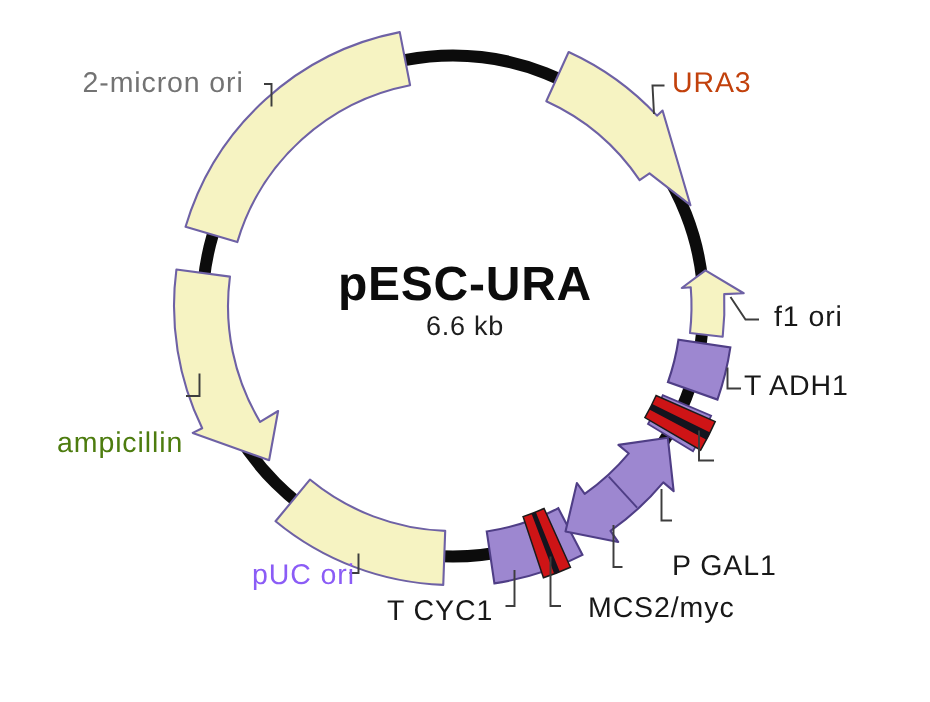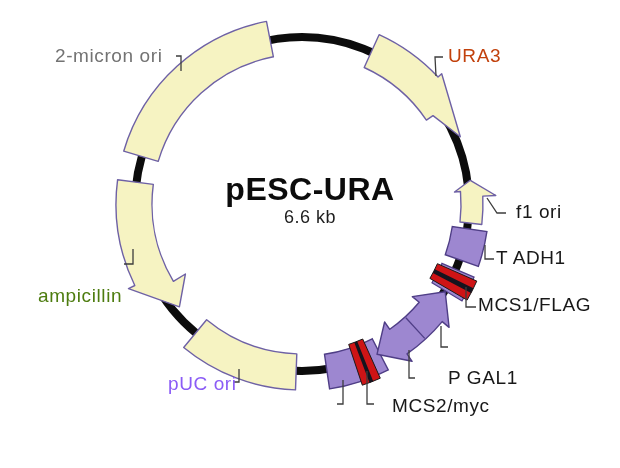--- a/index.html
+++ b/index.html
@@ -46,19 +46,19 @@
       <polyline points="124,264 133,264 133,249" fill="none" stroke="#3d3d3d" stroke-width="1.3"></polyline>
       <polyline points="176,56 181,56 181,71" fill="none" stroke="#3d3d3d" stroke-width="1.3"></polyline>
     </svg>
 
   <div class="plasmid-name">pESC-URA</div>
   <div class="plasmid-size">6.6 kb</div>
 
   <span class="feature-label" style="left: 448px; top: 46px; color: #c2410c;">URA3</span>
   <span class="feature-label" style="left: 516px; top: 202px; color: rgb(24, 24, 24);">f1 ori</span>
   <span class="feature-label" style="left: 496px; top: 248px; color: rgb(24, 24, 24);">T ADH1</span>
-  <span class="feature-label" style="left: 478px; top: 295px; color: rgb(24, 24, 24);">MCS1/FLAG</span>
+  <span class="feature-label" style="left: 258px; top: 398px; color: rgb(24, 24, 24);">T CYC1</span>
   <span class="feature-label" style="left: 376px; top: 396px; color: rgb(24, 24, 24); margin-left: 16px;">MCS2/myc</span>
   <span class="feature-label" style="left: 416px; top: 368px; color: rgb(24, 24, 24); margin-left: 32px;">P GAL1</span>
   <span class="feature-label" style="left: 168px; top: 374px; color: #8b5cf6;">pUC ori</span>
   <span class="feature-label" style="left: 38px; top: 253px; color: #4d7c0f; margin-top: 33px;">ampicillin</span>
   <span class="feature-label" style="left: 55px; top: 46px; color: #737373;">2-micron ori</span>
 </div>
 
 </body></html>

